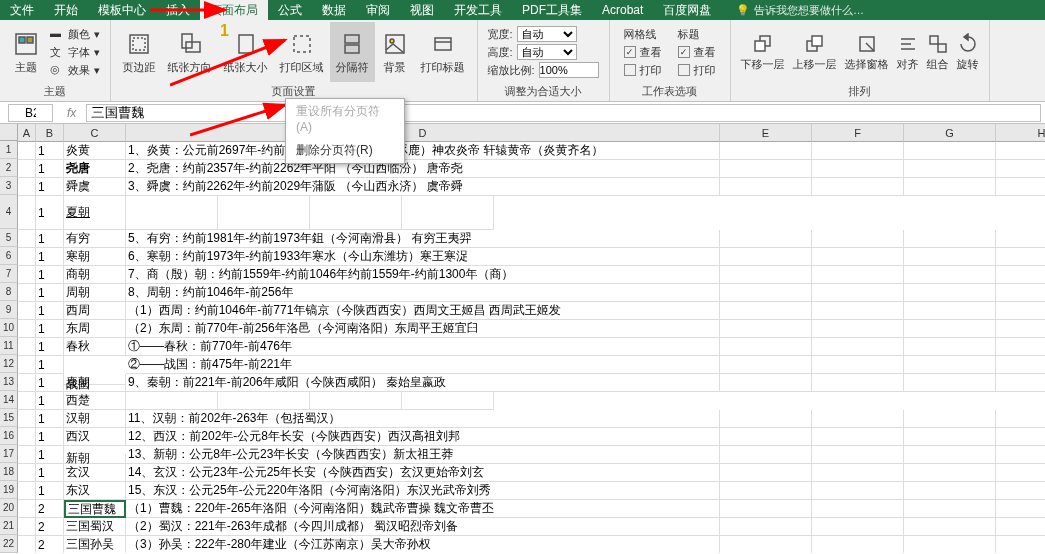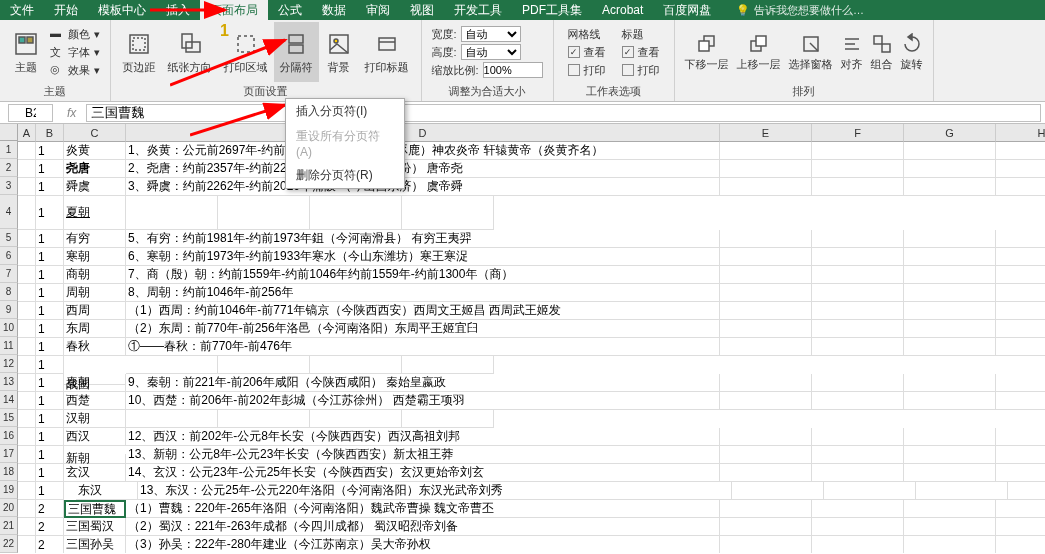--- a/index.html
+++ b/index.html
@@ -118,20 +118,28 @@
           <span>页边距</span>
         </div>
       <div class="rib-btn rib-btn-lg">
           <span class="ico">
             <svg class="ribbon-icon" width="24" height="24">
               <rect x="4" y="2" width="10" height="14"></rect>
               <rect x="8" y="10" width="14" height="10"></rect>
             </svg>
           </span>
           <span>纸张方向</span>
+        </div>
+      <div class="rib-btn rib-btn-lg">
+          <span class="ico">
+            <svg class="ribbon-icon" width="24" height="24">
+              <rect x="5" y="3" width="14" height="18"></rect>
+            </svg>
+          </span>
+          <span>纸张大小</span>
         </div>
       <div class="rib-btn rib-btn-lg">
           <span class="ico">
             <svg class="ribbon-icon" width="24" height="24">
               <rect x="4" y="4" width="16" height="16" stroke-dasharray="3"></rect>
             </svg>
           </span>
           <span>打印区域</span>
         </div>
       <div class="rib-btn rib-btn-lg" style="background:#d0d0d0">
@@ -428,49 +436,50 @@
           <div class="cell c" style="width: 594px;">①——春秋：前770年-前476年</div>
           <div class="cell" style="width: 92px;"></div>
           <div class="cell" style="width: 92px;"></div>
           <div class="cell" style="width: 92px;"></div>
           <div class="cell" style="width: 92px;"></div>
         </div>
         <div class="row">
           <div class="cell" style="width: 18px;"></div>
           <div class="cell a" style="width: 28px;">1</div>
           <div class="cell" style="width: 62px; margin-top: 28px;">战国</div>
+          <div class="cell c" style="width: 594px;">②——战国：前475年-前221年</div>
           <div class="cell" style="width: 92px;"></div>
           <div class="cell" style="width: 92px;"></div>
           <div class="cell" style="width: 92px;"></div>
           <div class="cell" style="width: 92px;"></div>
         </div>
         <div class="row">
           <div class="cell" style="width: 18px;"></div>
           <div class="cell a" style="width: 28px;">1</div>
           <div class="cell" style="width: 62px;">秦朝</div>
           <div class="cell c" style="width: 594px;">9、秦朝：前221年-前206年咸阳（今陕西咸阳） 秦始皇嬴政</div>
           <div class="cell" style="width: 92px;"></div>
           <div class="cell" style="width: 92px;"></div>
           <div class="cell" style="width: 92px;"></div>
           <div class="cell" style="width: 92px;"></div>
         </div>
         <div class="row">
           <div class="cell" style="width: 18px;"></div>
           <div class="cell a" style="width: 28px;">1</div>
           <div class="cell" style="width: 62px;">西楚</div>
-          <div class="cell c" style="width: 594px;">10、西楚：前206年-前202年彭城（今江苏徐州） 西楚霸王项羽</div>
           <div class="cell" style="width: 92px;"></div>
           <div class="cell" style="width: 92px;"></div>
           <div class="cell" style="width: 92px;"></div>
           <div class="cell" style="width: 92px;"></div>
         </div>
         <div class="row">
           <div class="cell" style="width: 18px;"></div>
           <div class="cell a" style="width: 28px;">1</div>
           <div class="cell" style="width: 62px;">汉朝</div>
+          <div class="cell c" style="width: 594px;">11、汉朝：前202年-263年（包括蜀汉）</div>
           <div class="cell" style="width: 92px;"></div>
           <div class="cell" style="width: 92px;"></div>
           <div class="cell" style="width: 92px;"></div>
           <div class="cell" style="width: 92px;"></div>
         </div>
         <div class="row">
           <div class="cell" style="width: 18px;"></div>
           <div class="cell a" style="width: 28px;">1</div>
           <div class="cell" style="width: 62px;">西汉</div>
           <div class="cell c" style="width: 594px;">12、西汉：前202年-公元8年长安（今陕西西安）西汉高祖刘邦</div>
@@ -495,22 +504,22 @@
           <div class="cell" style="width: 62px;">玄汉</div>
           <div class="cell c" style="width: 594px;">14、玄汉：公元23年-公元25年长安（今陕西西安）玄汉更始帝刘玄</div>
           <div class="cell" style="width: 92px;"></div>
           <div class="cell" style="width: 92px;"></div>
           <div class="cell" style="width: 92px;"></div>
           <div class="cell" style="width: 92px;"></div>
         </div>
         <div class="row">
           <div class="cell" style="width: 18px;"></div>
           <div class="cell a" style="width: 28px;">1</div>
-          <div class="cell" style="width: 62px; margin-left: 12px;">东汉</div>
-          <div class="cell c" style="width: 594px;">13、东汉：公元25年-公元220年洛阳（今河南洛阳）东汉光武帝刘秀</div>
+          <div class="cell" style="width: 62px;">东汉</div>
+          <div class="cell c" style="width: 594px;">15、东汉：公元25年-公元220年洛阳（今河南洛阳）东汉光武帝刘秀</div>
           <div class="cell" style="width: 92px;"></div>
           <div class="cell" style="width: 92px;"></div>
           <div class="cell" style="width: 92px;"></div>
           <div class="cell" style="width: 92px;"></div>
         </div>
         <div class="row">
           <div class="cell" style="width: 18px;"></div>
           <div class="cell a" style="width: 28px;">2</div>
           <div class="cell selected" style="width: 62px;">三国曹魏</div>
           <div class="cell c" style="width: 594px;">（1）曹魏：220年-265年洛阳（今河南洛阳）魏武帝曹操 魏文帝曹丕</div>
@@ -537,21 +546,20 @@
           <div class="cell" style="width: 92px;"></div>
           <div class="cell" style="width: 92px;"></div>
           <div class="cell" style="width: 92px;"></div>
           <div class="cell" style="width: 92px;"></div>
         </div>
       </div>
   </div>
 </div>
 
 <div class="dropdown-menu">
-  <div class="dd-item">插入分页符(I)</div>
   <div class="dd-item disabled">重设所有分页符(A)</div>
   <div class="dd-item">删除分页符(R)</div>
 </div>
 
 <svg class="arrow" style="left:150px;top:0px" width="90" height="20">
     <defs>
       <marker id="ah1" markerWidth="8" markerHeight="8" refX="7" refY="3" orient="auto">
         <path d="M0,0 L8,3 L0,6 Z" fill="red"></path>
       </marker>
     </defs>

